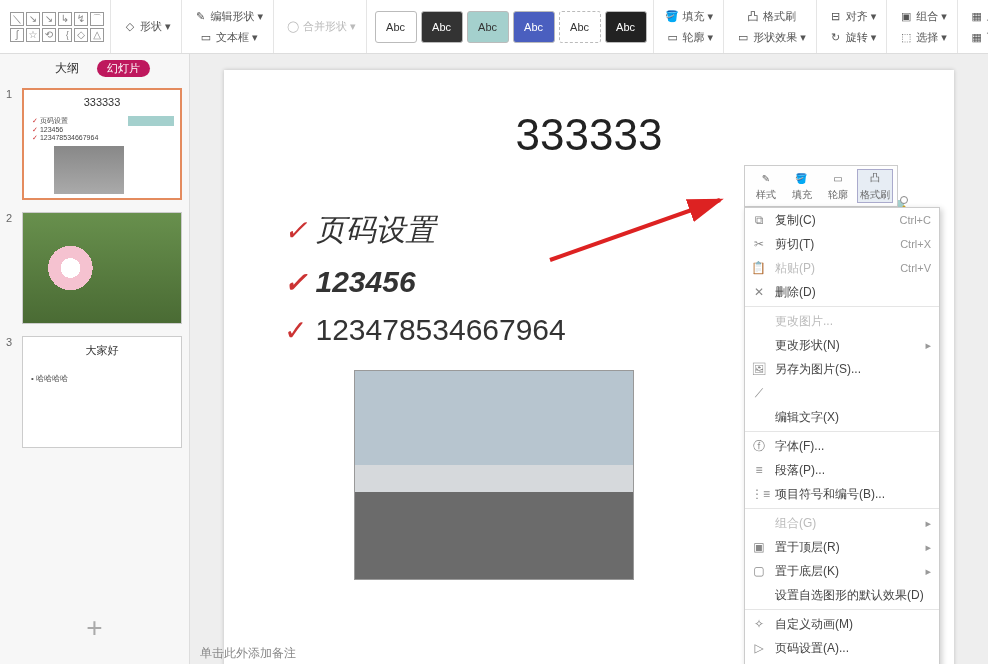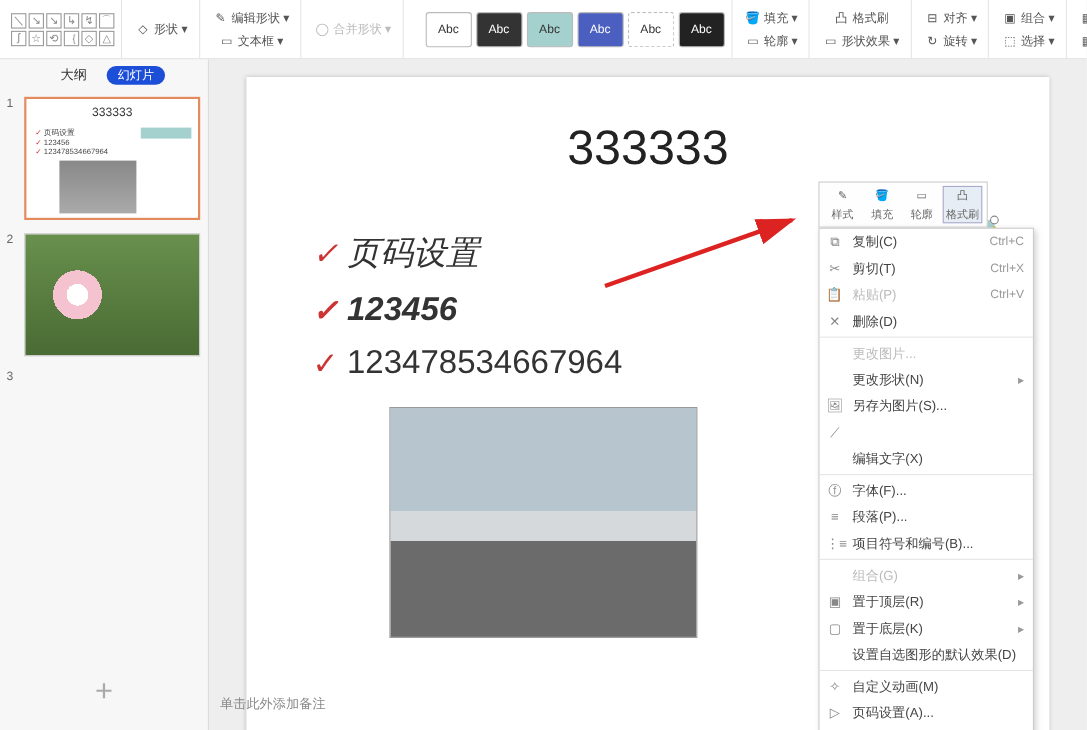--- a/index.html
+++ b/index.html
@@ -5,34 +5,34 @@
 * { margin:0; padding:0; box-sizing:border-box; font-family:"Microsoft YaHei",Arial,sans-serif; }
 body { width:988px; height:664px; overflow:hidden; background:#f0f0f0; font-size:12px; color:#333; position:relative; }
 
 
 .ribbon { height:54px; background:#fff; border-bottom:1px solid #ddd; display:flex; align-items:center; padding:0 4px; gap:2px; }
 .rb-group { display:flex; flex-direction:column; align-items:center; border-right:1px solid #e5e5e5; padding:0 6px; height:100%; justify-content:center; gap:2px; }
 .rb-btn { display:flex; align-items:center; gap:3px; padding:2px 4px; font-size:11px; color:#555; cursor:default; white-space:nowrap; }
 .rb-ic { width:14px; height:14px; display:inline-flex; align-items:center; justify-content:center; }
 .lines-grid { display:grid; grid-template-columns:repeat(6,14px); grid-template-rows:repeat(2,14px); gap:2px; }
 .lines-grid span { width:14px; height:14px; border:1px solid #999; display:flex; align-items:center; justify-content:center; font-size:10px; color:#888; }
-.shape-presets { display:flex; gap:4px;margin-left:12px; }
+.shape-presets { display:flex; gap:4px; }
 .preset { width:42px; height:32px; border:1px solid #bbb; border-radius:3px; display:flex; align-items:center; justify-content:center; font-size:11px; }
 .preset.a { background:#fff; color:#333; }
 .preset.b { background:#333; color:#fff; }
 .preset.c { background:#a4d0cd; color:#333; }
 .preset.d { background:#4a5fbf; color:#fff; }
 .preset.e { background:#fff; color:#333; border-style:dashed; }
 .preset.f { background:#222; color:#fff; }
 
 
 .main { display:flex; height:calc(100% - 54px); }
 .thumbs { width:190px; background:#f7f7f7; border-right:1px solid #ddd; display:flex; flex-direction:column; }
 .thumbs-head { height:28px; display:flex; align-items:center; justify-content:center; gap:18px; font-size:12px;margin-left:16px; }
-.pill { background:#1d4ed8; color:#fff; padding:1px 10px; border-radius:10px; font-size:11px; }
+.pill { background:#be185d; color:#fff; padding:1px 10px; border-radius:10px; font-size:11px; }
 .thumb-item { display:flex; gap:6px; padding:6px; }
 .thumb-num { font-size:11px; color:#666; width:10px; }
 .thumb { width:160px; height:112px; background:#fff; border:1px solid #ccc; position:relative; overflow:hidden; }
 .thumb.sel { border:2px solid #e48b5e; }
 .thumb .t-title { position:absolute; top:6px; left:0; right:0; text-align:center; font-size:11px; }
 .thumb .t-list { position:absolute; top:26px; left:8px; font-size:7px; color:#444; }
 .thumb .t-list div::before { content:"✓"; color:#c33; margin-right:2px; }
 .thumb .t-arrow { position:absolute; top:26px; right:6px; width:46px; height:10px; background:#a4d0cd; }
 .thumb .t-img { position:absolute; bottom:4px; left:30px; width:70px; height:48px; background:linear-gradient(#888,#aaa); }
 .flower { background:radial-gradient(circle at 30% 50%,#fff 0 8%,#f5c2d0 8% 18%,transparent 18%),linear-gradient(#68904d,#4a6b34); }
@@ -64,21 +64,21 @@
 
 
 .ctx { position:absolute; top:207px; right:48px; width:196px; background:#fff; border:1px solid #ccc; box-shadow:2px 2px 6px rgba(0,0,0,0.2); font-size:12px; }
 .ctx .mi { display:flex; align-items:center; height:24px; padding:0 8px 0 6px; gap:8px; color:#444; }
 .ctx .mi.dis { color:#bbb; }
 .ctx .mi .ic { width:16px; text-align:center; color:#888; }
 .ctx .mi .lab { flex:1; white-space:nowrap; }
 .ctx .mi .sc { font-size:11px; color:#999; }
 .ctx hr { border:none; border-top:1px solid #e5e5e5; margin:2px 0; }
 
-.footer-hint { position:absolute; bottom:15px; left:200px; font-size:12px; color:#888; }
+.footer-hint { position:absolute; bottom:2px; left:200px; font-size:12px; color:#888; }
 </style>
 </head>
 <body>
 
 <div class="ribbon">
   <div class="rb-group">
     <div class="lines-grid">
       <span>＼</span>
         <span>↘</span>
         <span>↘</span>
@@ -160,20 +160,24 @@
       </div>
     </div>
 
     <div class="thumb-item">
       <div class="thumb-num">2</div>
       <div class="thumb flower"></div>
     </div>
 
     <div class="thumb-item">
       <div class="thumb-num">3</div>
+      <div class="thumb">
+        <div class="t-title">大家好</div>
+        <div style="position:absolute;top:36px;left:8px;font-size:8px;color:#555">• <span>哈哈哈哈</span></div>
+      </div>
     </div>
 
     <div class="add-slide">+</div>
   </div>
 
   <div class="canvas-wrap">
     <div class="slide">
       <div class="slide-title">333333</div>
       <div class="content-list">
         <div class="row italic">

